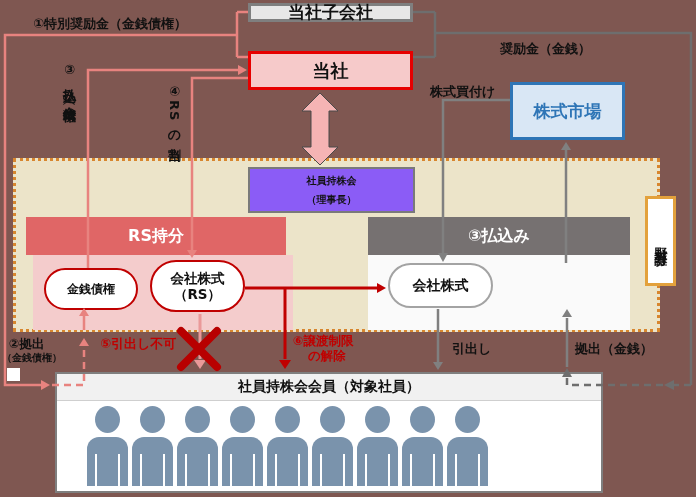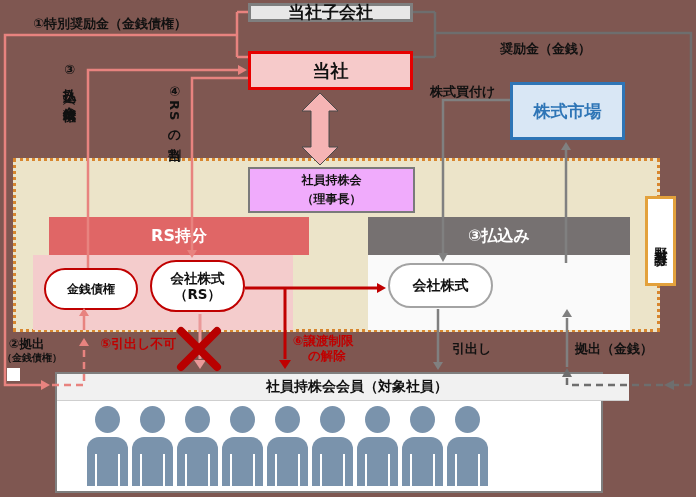--- a/index.html
+++ b/index.html
@@ -7,34 +7,34 @@
   #canvas{position:relative;width:696px;height:497px;background:#7f5751;overflow:hidden;}
   .abs{position:absolute;}
   .lbl{position:absolute;font-weight:bold;font-size:13px;color:#111;white-space:nowrap;line-height:1.15;}
   .lbl.red{color:#c00000;}
   .vlbl{position:absolute;font-weight:bold;font-size:13px;color:#111;writing-mode:vertical-rl;text-orientation:mixed;letter-spacing:1px;line-height:1;}
   .box{position:absolute;display:flex;align-items:center;justify-content:center;text-align:center;font-weight:bold;box-sizing:border-box;}
   #beige{left:13px;top:158px;width:647px;height:174px;background:#ece4c9;border:3px dotted #d8862e;box-sizing:border-box;}
   #subsidiary{left:248px;top:3px;width:165px;height:19px;background:#e8e7e7;border:3px solid #7f7f7f;font-size:17px;color:#111;}
   #company{left:248px;top:51px;width:165px;height:39px;background:#f6caca;border:3px solid #e60000;font-size:18px;color:#111;}
   #market{left:510px;top:82px;width:115px;height:58px;background:#d9e7f5;border:3px solid #2e75b6;font-size:17px;color:#2e75b6;}
-  #association{left:248px;top:167px;width:167px;height:46px;background:#f0abfc;border:2px solid #7a7a7a;font-size:12px;color:#111;flex-direction:column;line-height:19px;justify-content:center;}
-  #rs-header{left:49px;top:217px;width:260px;height:38px;background:#e06666;color:#fff;font-size:16px;}
+  #association{left:248px;top:167px;width:167px;height:46px;background:#8b5cf6;border:2px solid #7a7a7a;font-size:10px;color:#111;flex-direction:column;line-height:19px;justify-content:center;}
+  #rs-header{left:26px;top:217px;width:260px;height:38px;background:#e06666;color:#fff;font-size:16px;}
   #rs-body{left:33px;top:255px;width:260px;height:75px;background:#f4cccc;}
   #normal-header{left:368px;top:217px;width:262px;height:38px;background:#767171;color:#fff;font-size:16px;}
   #normal-body{left:368px;top:255px;width:262px;height:75px;background:#fafafa;}
   .oval{position:absolute;background:#fff;display:flex;flex-direction:column;align-items:center;justify-content:center;text-align:center;font-weight:bold;color:#111;box-sizing:border-box;}
   #oval-rs1{left:44px;top:268px;width:94px;height:42px;border:2px solid #c00000;border-radius:21px;font-size:12px;}
   #oval-rs2{left:150px;top:260px;width:95px;height:52px;border:2px solid #c00000;border-radius:26px;font-size:13.5px;line-height:16px;}
   #oval-n1{left:388px;top:263px;width:105px;height:45px;border:2px solid #a3a3a3;border-radius:23px;font-size:14px;}
   #oval-n2{left:512px;top:263px;width:91px;height:45px;border:2px solid #a3a3a3;border-radius:23px;font-size:14px;}
   #nomura{left:645px;top:196px;width:31px;height:90px;background:#fff;border:3px solid #e3a13c;box-sizing:border-box;display:flex;align-items:center;justify-content:center;}
   #nomura .vtext{writing-mode:vertical-rl;font-weight:bold;font-size:13px;color:#111;letter-spacing:2px;}
   #members{left:55px;top:372px;width:548px;height:121px;background:#fff;border:2px solid #7f7f7f;box-sizing:border-box;}
-  #members-title{position:absolute;left:0;top:0;width:100%;height:26px;background:#f1f1f1;border-bottom:1px solid #cfcfcf;display:flex;align-items:center;justify-content:center;font-weight:bold;font-size:14px;color:#111;padding-left:28px;}
+  #members-title{position:absolute;left:0;top:0;width:100%;height:26px;background:#f1f1f1;border-bottom:1px solid #cfcfcf;display:flex;align-items:center;justify-content:center;font-weight:bold;font-size:14px;color:#111;}
   #people-row{position:absolute;left:30px;top:32px;display:flex;gap:4px;}
   .person{position:relative;width:41px;height:80px;}
   .person .head{position:absolute;left:8px;top:0;width:25px;height:27px;background:#7a93ac;border-radius:50%;}
   .person .torso{position:absolute;left:0;bottom:0;width:41px;height:49px;background:#7a93ac;border-radius:12px 12px 0 0;}
   .person .torso::before,.person .torso::after{content:"";position:absolute;bottom:0;width:2px;height:32px;background:#fff;}
   .person .torso::before{left:8px;} .person .torso::after{right:8px;}
   #contract-label{left:251px;top:117px;font-size:15px;letter-spacing:0.5px;}
   #gap-marker{left:7px;top:368px;width:13px;height:13px;background:#fff;}
   svg.overlay{position:absolute;left:0;top:0;pointer-events:none;}
 </style>

